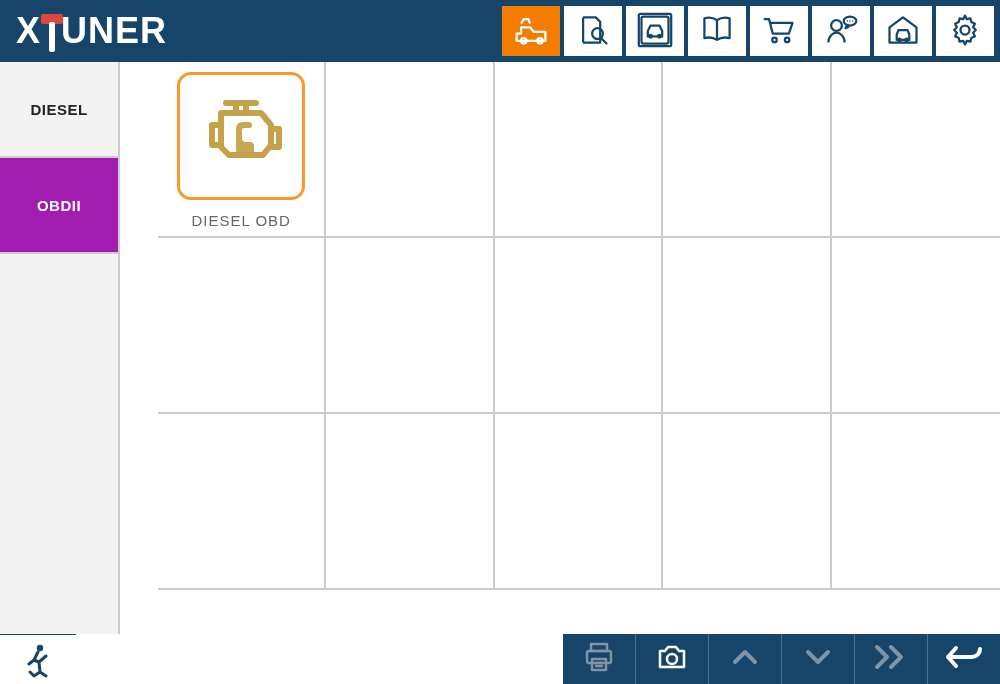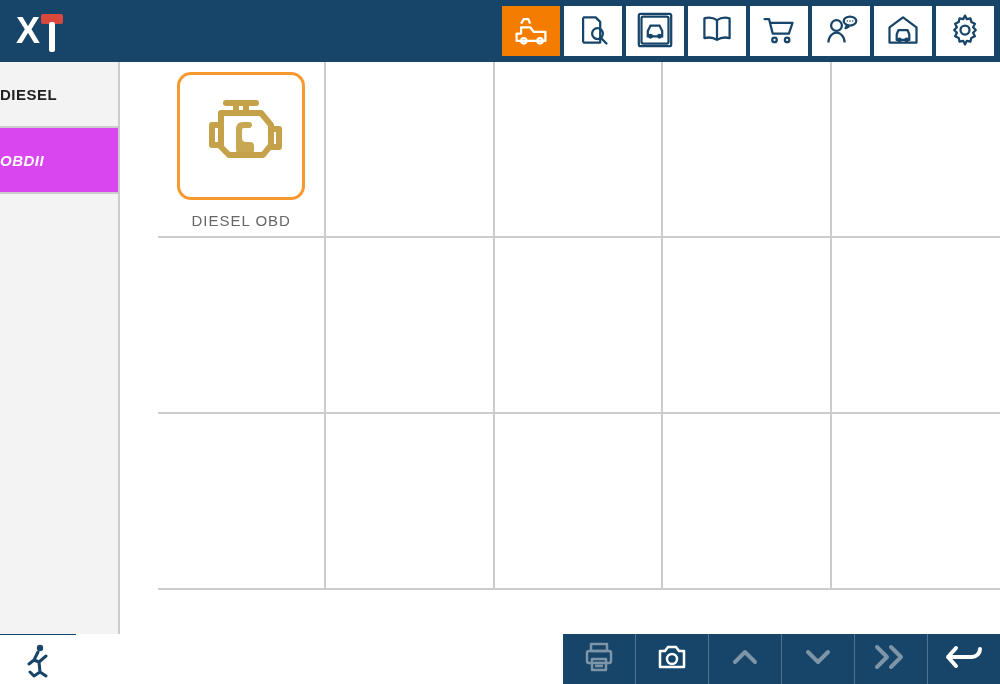--- a/index.html
+++ b/index.html
@@ -30,25 +30,25 @@
   }
   .tool-btn.active { background: #f47c00; }
   .tool-btn svg { width: 36px; height: 36px; }
   .tool-btn .stroke { stroke: #164569; }
   .tool-btn.active .stroke { stroke: #fff; }
 
   
   .main { flex: 1; display: flex; min-height: 0; }
   .sidebar { width: 120px; background: #f3f3f3; border-right: 2px solid #ccc; display: flex; flex-direction: column; }
   .side-item {
-    height: 66px; border-bottom: 2px solid #ccc; display: flex; align-items: center;
-    font-size: 15px; color: #222; font-weight: bold; cursor: pointer;
+    height: 96px; border-bottom: 2px solid #ccc; display: flex; align-items: center;
+    justify-content: center; font-size: 15px; color: #222; font-weight: bold; cursor: pointer;
     letter-spacing: 0.5px;
   }
-  .side-item.active { background: #d946ef; color: #fff; font-style: italic; }
+  .side-item.active { background: #a21caf; color: #fff; }
 
   .grid-area { flex: 1; background: #fff; position: relative; margin-left: 38px; }
   .grid {
     display: grid; grid-template-columns: repeat(5, 1fr);
     grid-template-rows: repeat(3, 176px);
     width: 100%;
   }
   .cell { border-right: 2px solid #ccc; border-bottom: 2px solid #ccc; position: relative; }
   .cell:nth-child(5n) { border-right: none; }
 
@@ -83,20 +83,21 @@
 <div class="header">
   <div class="logo">
     <div class="logo-text">
       <span>X</span>
       <span class="logo-hammer">
         <svg width="22" height="40" viewBox="0 0 22 40">
           <rect x="0" y="2" width="22" height="10" rx="2" fill="#d9483b"></rect>
           <rect x="8" y="10" width="6" height="30" rx="2" fill="#fff"></rect>
         </svg>
       </span>
+      <span>UNER</span>
     </div>
   </div>
   <div class="toolbar" id="toolbar">
       <button class="tool-btn active">
         <span><svg viewBox="0 0 40 40">
             <g fill="none" class="stroke" stroke-width="2.5" stroke-linejoin="round">
               <path d="M4 24 h5 v-7 h10 l4 5 h13 v10 h-32 z"></path>
               <path d="M9 13 l3 -5 h5 l2 5"></path>
               <circle cx="12" cy="32" r="3"></circle>
               <circle cx="30" cy="32" r="3"></circle>

